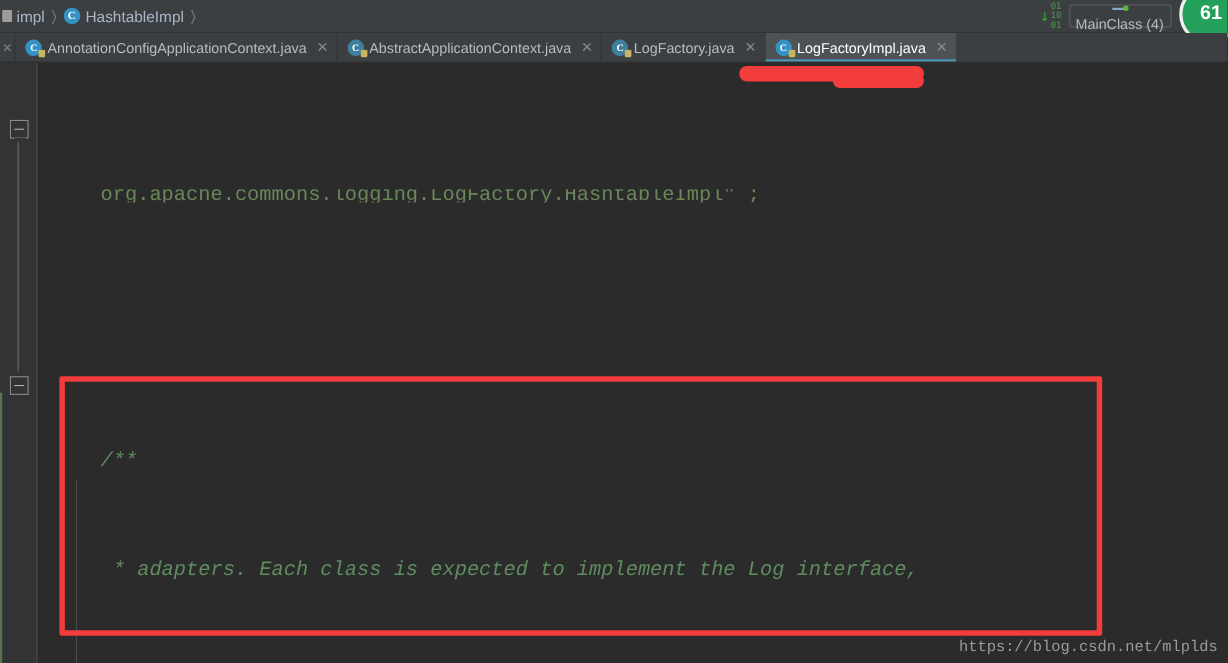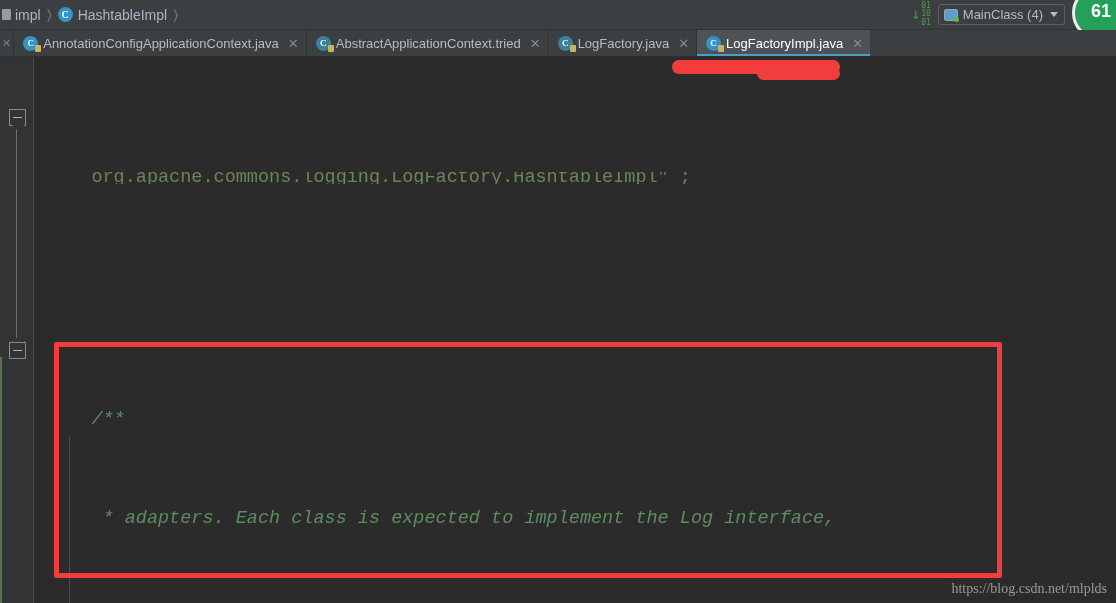--- a/index.html
+++ b/index.html
@@ -40,21 +40,21 @@
   }
   .binary-icon {
     display: flex; align-items: center; color: #4e9a4e; font-size: 8px; line-height: 1.05;
     font-family: "DejaVu Sans Mono", monospace;
   }
   .binary-arrow { color: #3c9e3c; font-size: 15px; margin-right: 1px; line-height: 1; }
   .run-config {
     display: flex; align-items: center; gap: 5px;
     border: 1px solid #5e6060; border-radius: 3px;
     padding: 2px 6px 2px 5px; height: 21px;
-    color: #bbbbbb; font-size: 13px;
+    color: #bbbbbb; font-size: 13px; flex-direction: column;
   }
   .rc-icon {
     position: relative; width: 14px; height: 12px;
     background: #5f9ec9; border: 1px solid #87a8c0; border-radius: 2px;
   }
   .rc-icon::after {
     content: ''; position: absolute; right: -2px; bottom: -2px;
     width: 5px; height: 5px; background: #62b543; border-radius: 50%;
   }
   .caret-down {
@@ -171,21 +171,21 @@
   .redscribble {
     position: absolute; left: 672px; top: 60px; width: 168px; height: 14px;
     background: #f33c3c; border-radius: 8px;
   }
   .redscribble::after {
     content: ''; position: absolute; left: 85px; top: 7px; width: 83px; height: 13px;
     background: #f33c3c; border-radius: 8px;
   }
   .watermark {
     position: absolute; right: 9px; bottom: 6px;
-    color: #9a9a9a; font-size: 14px; font-family: Liberation Serif, serif;
+    color: #9a9a9a; font-size: 14px; font-family: Liberation Mono, monospace;
   }
 </style>
 </head>
 <body>
 
 <div id="app">
 
   <div class="topbar">
 
     <div class="breadcrumb">
@@ -235,21 +235,21 @@
     <span class="tab-x-left">✕</span>
 
     <div class="tab">
       <span class="tab-icon">C</span>
       <span>AnnotationConfigApplicationContext.java</span>
       <span class="tab-close">✕</span>
     </div>
 
     <div class="tab">
       <span class="tab-icon muted">C</span>
-      <span>AbstractApplicationContext.tried</span>
+      <span>AbstractApplicationContext.java</span>
       <span class="tab-close">✕</span>
     </div>
 
     <div class="tab">
       <span class="tab-icon muted">C</span>
       <span>LogFactory.java</span>
       <span class="tab-close">✕</span>
     </div>
 
     <div class="tab active">

